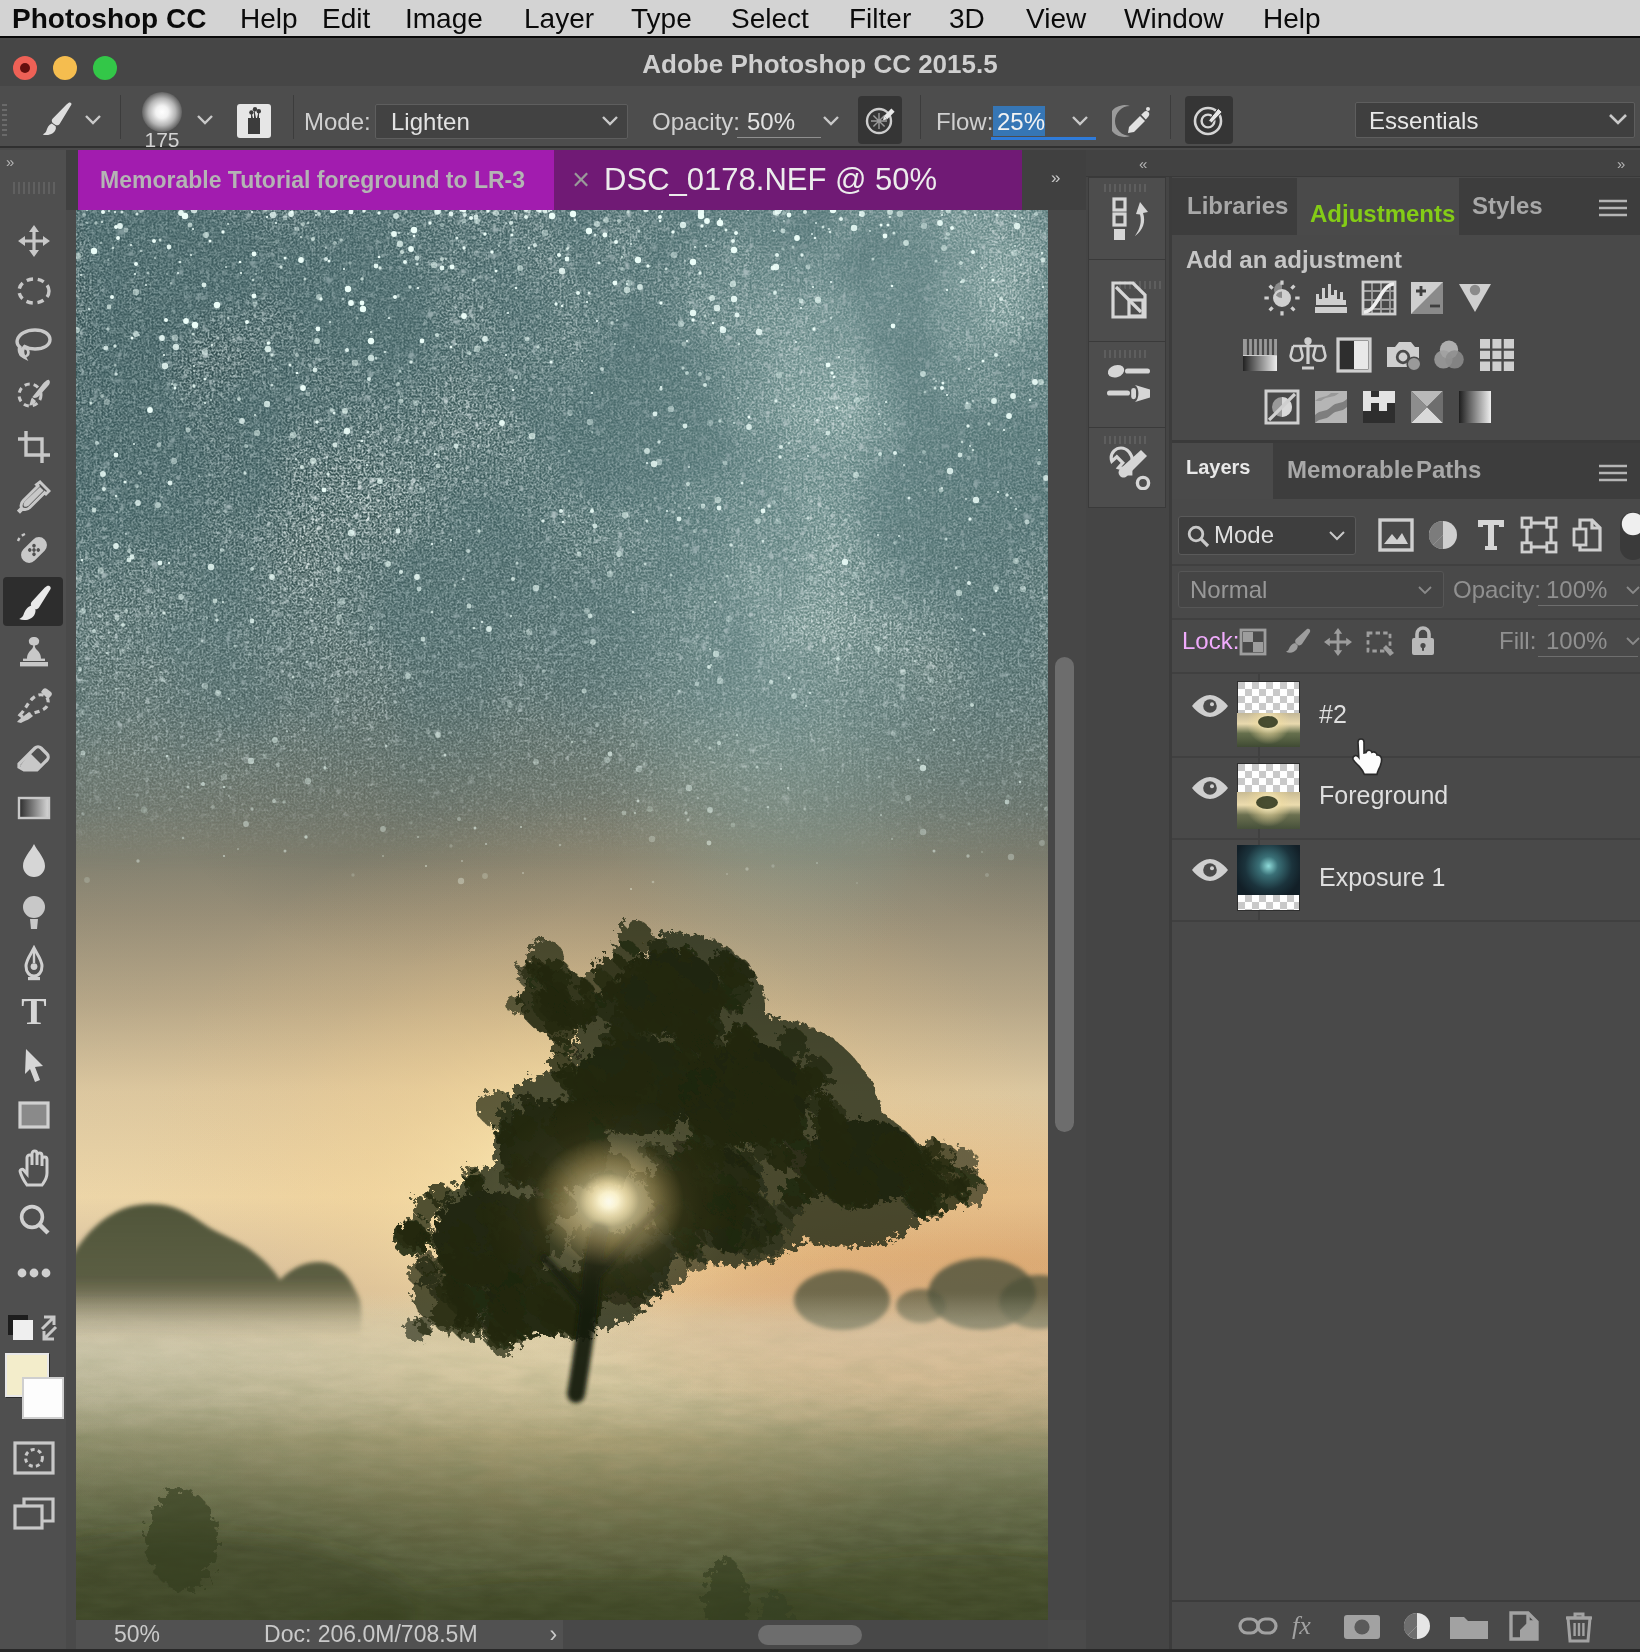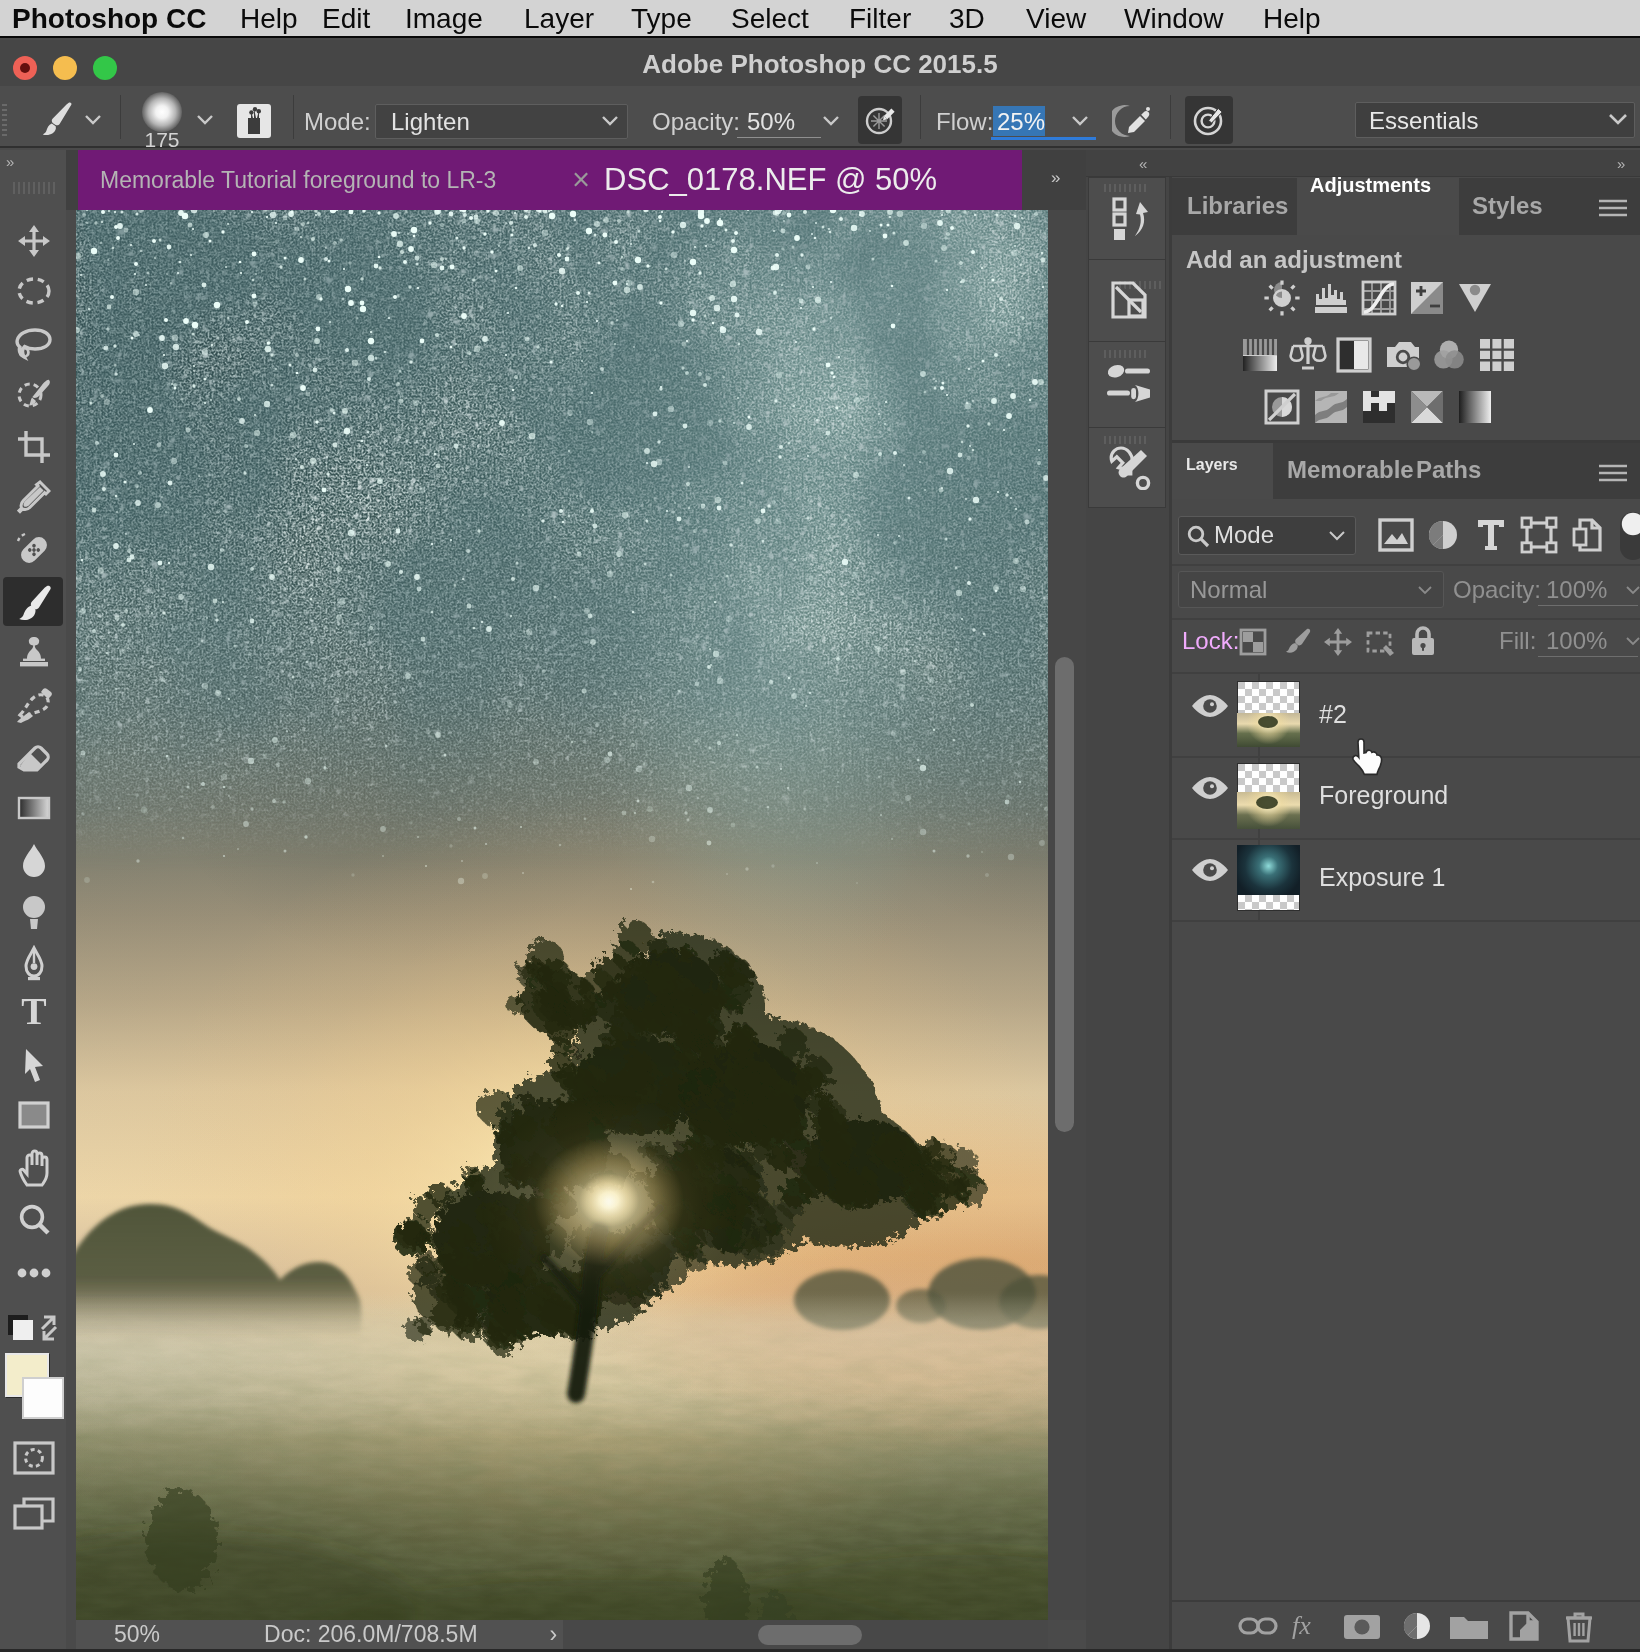--- a/index.html
+++ b/index.html
@@ -10,21 +10,21 @@
 
 #titlebar{left:0;top:40px;width:1640px;height:46px;background:#464646;color:#cfcfcf;font-size:26px;font-weight:bold;text-align:center;line-height:48px}
 .tl{position:absolute;top:56px;width:24px;height:24px;border-radius:50%}
 
 #opts{left:0;top:86px;width:1640px;height:62px;background:#4d4d4d;border-bottom:2px solid #303030;color:#c3c3c3;font-size:24px}
 .sep{position:absolute;top:9px;width:1px;height:44px;background:#3c3c3c}
 .field{position:absolute;background:#424242;border:1px solid #5e5e5e;border-radius:2px}
 
 #toolhead{left:0;top:150px;width:66px;height:1502px;background:#4f4f4f}
 #tabbar{left:66px;top:150px;width:1020px;height:60px;background:#404040}
-.tab1{position:absolute;left:12px;top:0;width:476px;height:60px;background:#701a75;color:#b4b4b4;font-weight:normal;font-size:23px;line-height:60px;padding-left:22px}
+.tab1{position:absolute;left:12px;top:0;width:476px;height:60px;background:#a21caf;color:#b4b4b4;font-weight:bold;font-size:23px;line-height:60px;padding-left:22px}
 .tab2{position:absolute;left:488px;top:0;width:468px;height:60px;background:#701a75;color:#ececec;font-weight:normal;font-size:31px;line-height:60px}
 
 #photo{left:76px;top:210px;width:972px;height:1410px;background:#444}
 
 #vscroll{left:1048px;top:210px;width:38px;height:1410px;background:#474747}
 #vthumb{position:absolute;left:7px;top:447px;width:19px;height:475px;border-radius:10px;background:#6d6d6d}
 #statusbar{left:76px;top:1620px;width:487px;height:29px;background:#515151;color:#c9c9c9;font-size:23px;line-height:29px}
 #hscrolla{left:563px;top:1620px;width:485px;height:29px;background:#484848}
 #hthumb{position:absolute;left:195px;top:5px;width:104px;height:20px;border-radius:10px;background:#6d6d6d}
 #bottomstrip{left:0;top:1649px;width:1640px;height:3px;background:#282828}
@@ -1885,21 +1885,21 @@
         <circle cx="18.5" cy="18.5" r="2.8" fill="none" stroke="#d6d6d6" stroke-width="1.7"></circle>
       </svg>
 
     <div class="abs" style="left:83px;top:27px;width:3px;height:1475px;background:#3c3c3c"></div>
 
     <div class="abs" style="left:86px;top:27px;width:468px;height:1475px;background:#494949"></div>
 
     <div class="abs" style="left:86px;top:28px;width:468px;height:57px;background:#3d3d3d"></div>
     <div class="abs" style="left:211px;top:28px;width:162px;height:57px;background:#4a4a4a"></div>
     <div class="abs" style="left:101px;top:42px;color:#a8a8a8;font-size:24px;font-weight:bold">Libraries</div>
-    <div class="abs" style="left:224px;top:24px;color:#ffffff;font-size:20px;font-weight:bold">Adjustments</div>
+    <div class="abs" style="left:224px;top:50px;color:#84cc16;font-size:24px;font-weight:bold">Adjustments</div>
     <div class="abs" style="left:386px;top:42px;color:#a8a8a8;font-size:24px;font-weight:bold">Styles</div>
     <svg class="abs" style="left:512px;top:49px" width="30" height="18">
         <g stroke="#b5b5b5" stroke-width="2.6">
           <path d="M1,2 H29 M1,9 H29 M1,16 H29"></path>
         </g>
       </svg>
 
     <div class="abs" style="left:100px;top:96px;color:#c6c6c6;font-size:24px;font-weight:bold">Add an adjustment</div>
 
     <svg class="abs" style="left:178px;top:130px" width="36" height="36" viewBox="0 0 18 18">
@@ -2007,21 +2007,21 @@
             <stop offset="0" stop-color="#1e1e1e"></stop>
             <stop offset="1" stop-color="#efefef"></stop>
           </linearGradient>
         </defs>
         <rect x="1" y="1" width="16" height="16" fill="url(#gmg)"></rect>
       </svg>
 
     <div class="abs" style="left:86px;top:290px;width:468px;height:3px;background:#3a3a3a"></div>
     <div class="abs" style="left:86px;top:293px;width:468px;height:56px;background:#3d3d3d"></div>
     <div class="abs" style="left:86px;top:293px;width:101px;height:56px;background:#4a4a4a"></div>
-    <div class="abs" style="left:100px;top:306px;color:#e8e8e8;font-size:16px;font-weight:bold">Layers</div>
+    <div class="abs" style="left:100px;top:306px;color:#e8e8e8;font-size:20px;font-weight:bold">Layers</div>
     <div class="abs" style="left:201px;top:306px;color:#a8a8a8;font-size:24px;font-weight:bold">Memorable</div>
     <div class="abs" style="left:330px;top:306px;color:#a8a8a8;font-size:24px;font-weight:bold">Paths</div>
     <svg class="abs" style="left:512px;top:314px" width="30" height="18">
         <g stroke="#b5b5b5" stroke-width="2.6">
           <path d="M1,2 H29 M1,9 H29 M1,16 H29"></path>
         </g>
       </svg>
 
     <div class="abs" style="left:92px;top:366px;width:178px;height:39px;background:#3e3e3e;border:1px solid #5a5a5a;border-radius:3px"></div>
     <svg class="abs" style="left:100px;top:374px" width="24" height="24" viewBox="0 0 12 12">

